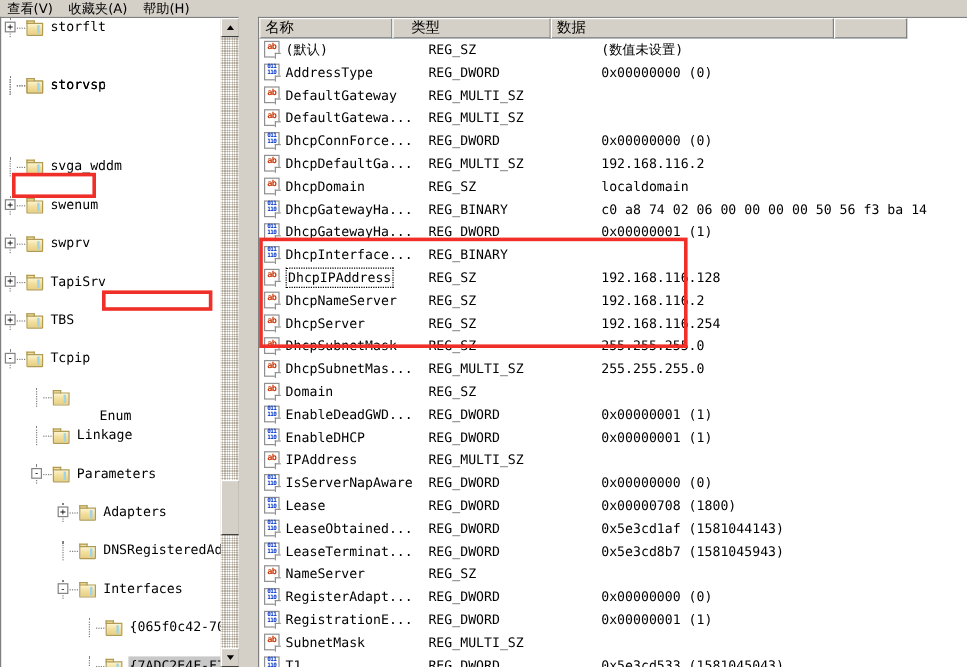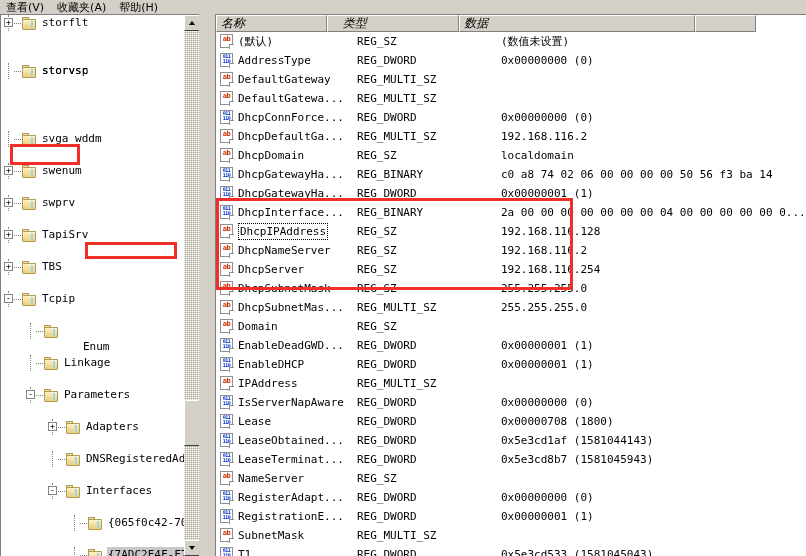--- a/index.html
+++ b/index.html
@@ -178,21 +178,20 @@
     box-sizing: border-box;
     cursor: pointer;
   }
 
   
   #list-header {
     position: absolute; left: 0; top: 0;
     height: 17px; width: 540px;
     display: flex;
     background: #7dd3fc;
-    font-style: italic;
   }
   .hcell {
     height: 17px;
     background: #d4d0c8;
     border-top: 1px solid #ffffff;
     border-left: 1px solid #ffffff;
     border-right: 1px solid #808080;
     border-bottom: 1px solid #808080;
     box-sizing: border-box;
     font-family: "DejaVu Sans", sans-serif;
@@ -579,21 +578,20 @@
           <div class="cdata">0x00000001  (1)</div>
         </div>
         <div class="lrow">
           <div class="licon bin">
             <div class="paper"></div>
             <div class="glyph">011<br>110</div>
             <div class="corner"></div>
           </div>
           <div class="cname">DhcpInterface...</div>
           <div class="ctype">REG_BINARY</div>
-          <div class="cdata">2a 00 00 00 00 00 00 00 04 00 00 00 00 00 0...</div>
         </div>
         <div class="lrow">
           <div class="licon sz">
             <div class="paper"></div>
             <div class="glyph">ab</div>
             <div class="corner"></div>
           </div>
           <div class="cname focused">DhcpIPAddress</div>
           <div class="ctype">REG_SZ</div>
           <div class="cdata">192.168.116.128</div>

